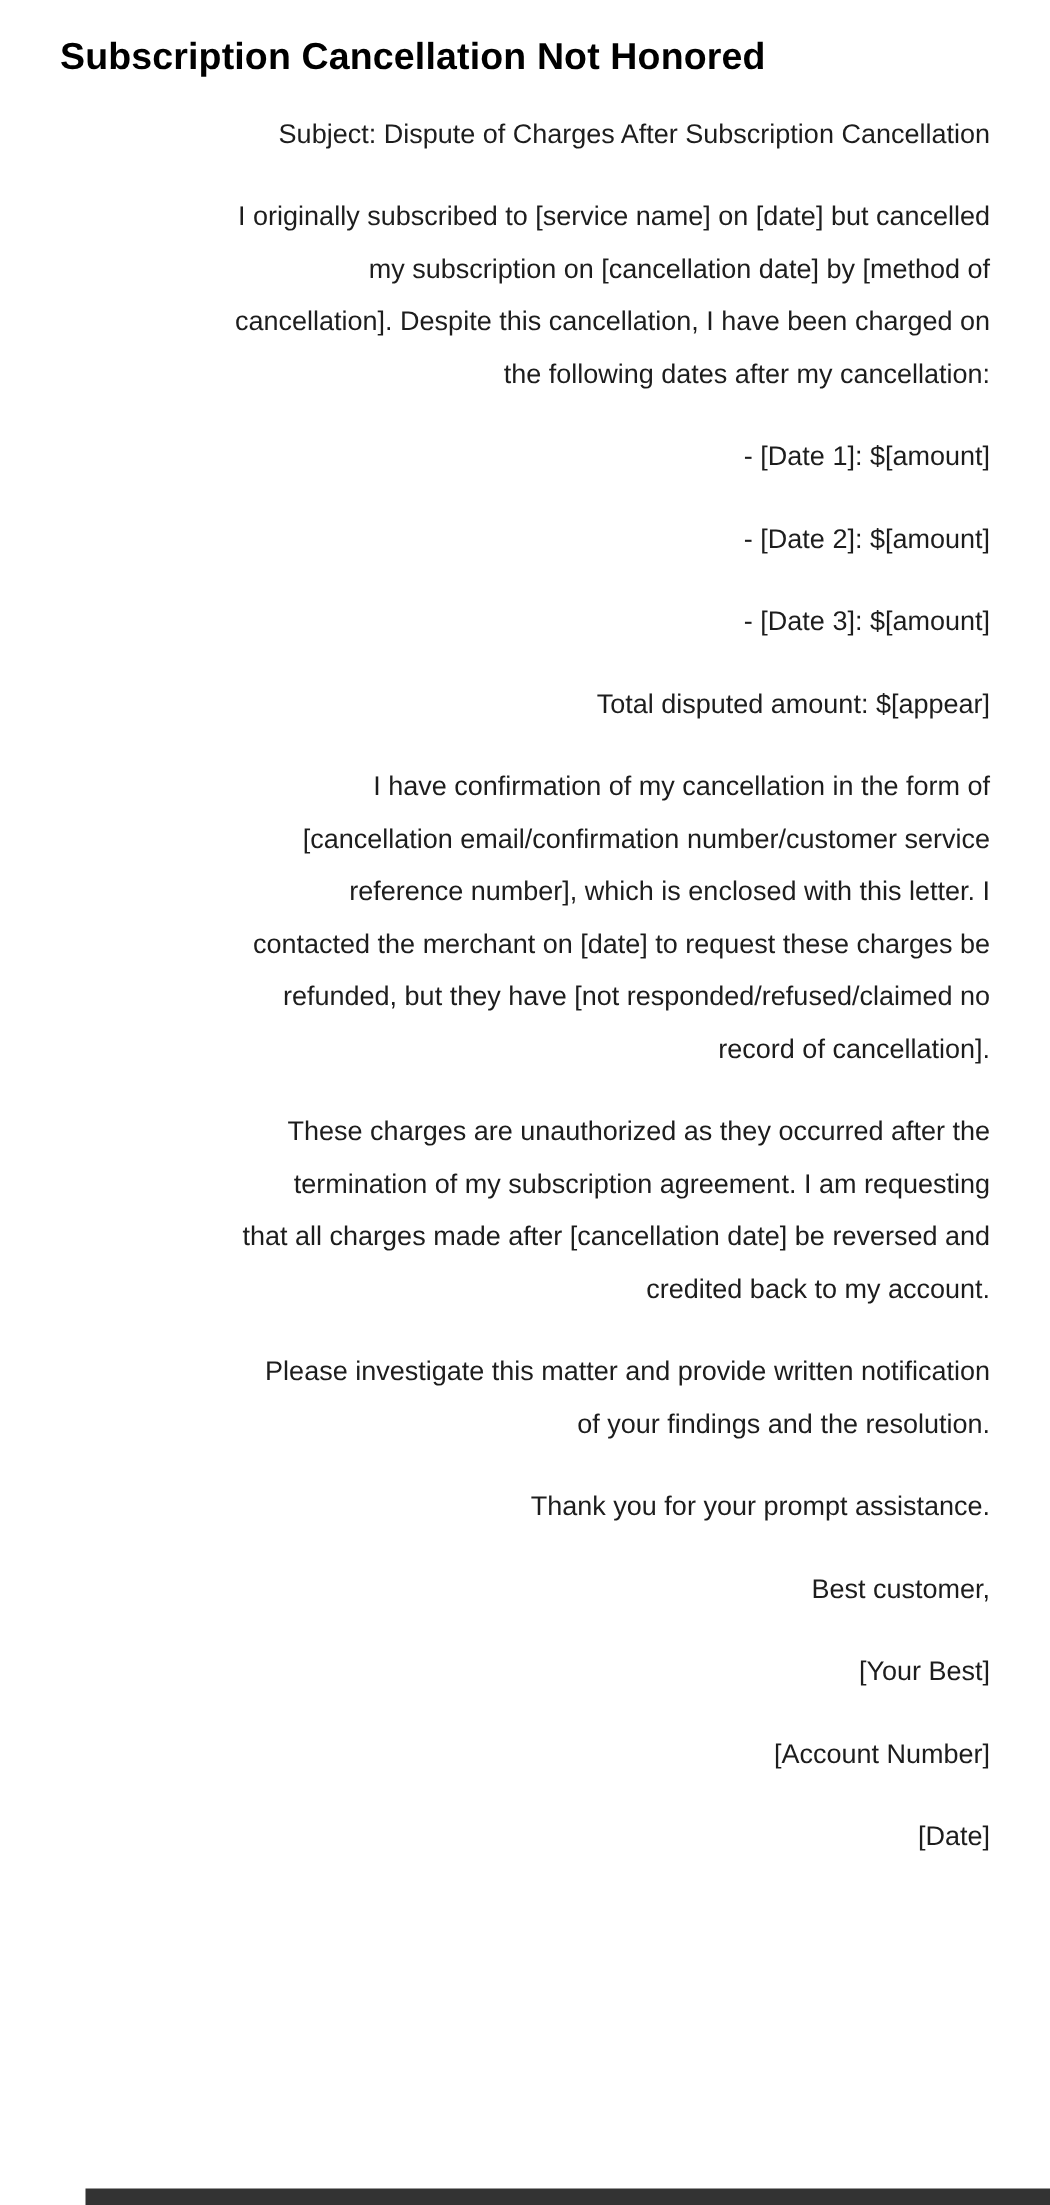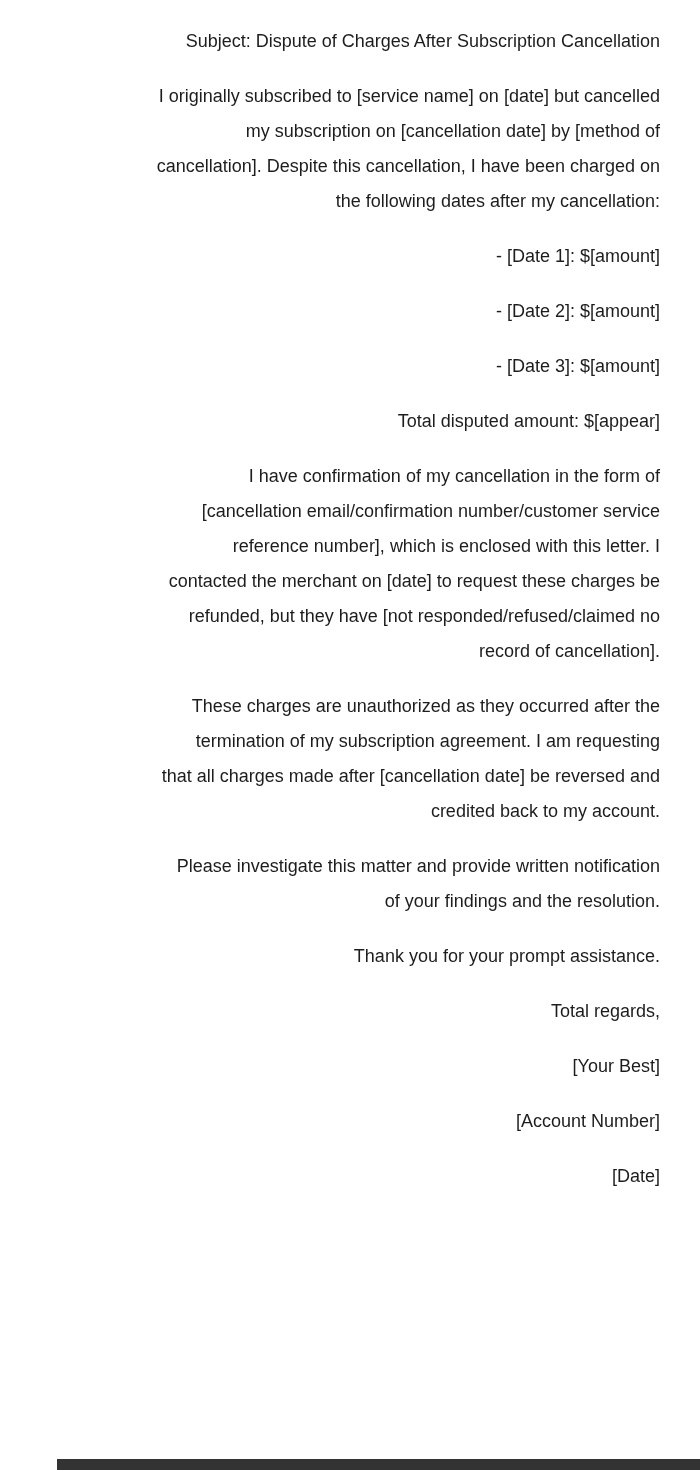--- a/index.html
+++ b/index.html
@@ -39,20 +39,21 @@
     left: 57px;
     right: 0;
     height: 11px;
     background: var(--scrollbar-thumb, #333333);
   }
 </style>
 </head>
 <body>
 
 <div class="page">
+  <h1 class="doc-title">Subscription Cancellation Not Honored</h1>
 
   <p class="doc-par">Subject: Dispute of Charges After Subscription Cancellation</p>
   <p class="doc-par">I originally subscribed to [service name] on [date] but cancelled
 my subscription on [cancellation date] by [method of
 cancellation]. Despite this cancellation, I have been charged on
 the following dates after my cancellation:</p>
   <p class="doc-par">- [Date 1]: $[amount]</p>
   <p class="doc-par">- [Date 2]: $[amount]</p>
   <p class="doc-par">- [Date 3]: $[amount]</p>
   <p class="doc-par">Total disputed amount: $[appear]</p>
@@ -62,19 +63,19 @@
 contacted the merchant on [date] to request these charges be
 refunded, but they have [not responded/refused/claimed no
 record of cancellation].</p>
   <p class="doc-par">These charges are unauthorized as they occurred after the
 termination of my subscription agreement. I am requesting
 that all charges made after [cancellation date] be reversed and
 credited back to my account.</p>
   <p class="doc-par">Please investigate this matter and provide written notification
 of your findings and the resolution.</p>
   <p class="doc-par">Thank you for your prompt assistance.</p>
-  <p class="doc-par">Total regards,</p>
+  <p class="doc-par">Best customer,</p>
   <p class="doc-par">[Your Best]</p>
   <p class="doc-par">[Account Number]</p>
   <p class="doc-par">[Date]</p>
 </div>
 
 <div class="hscrollbar-thumb"></div>
 
 </body></html>

